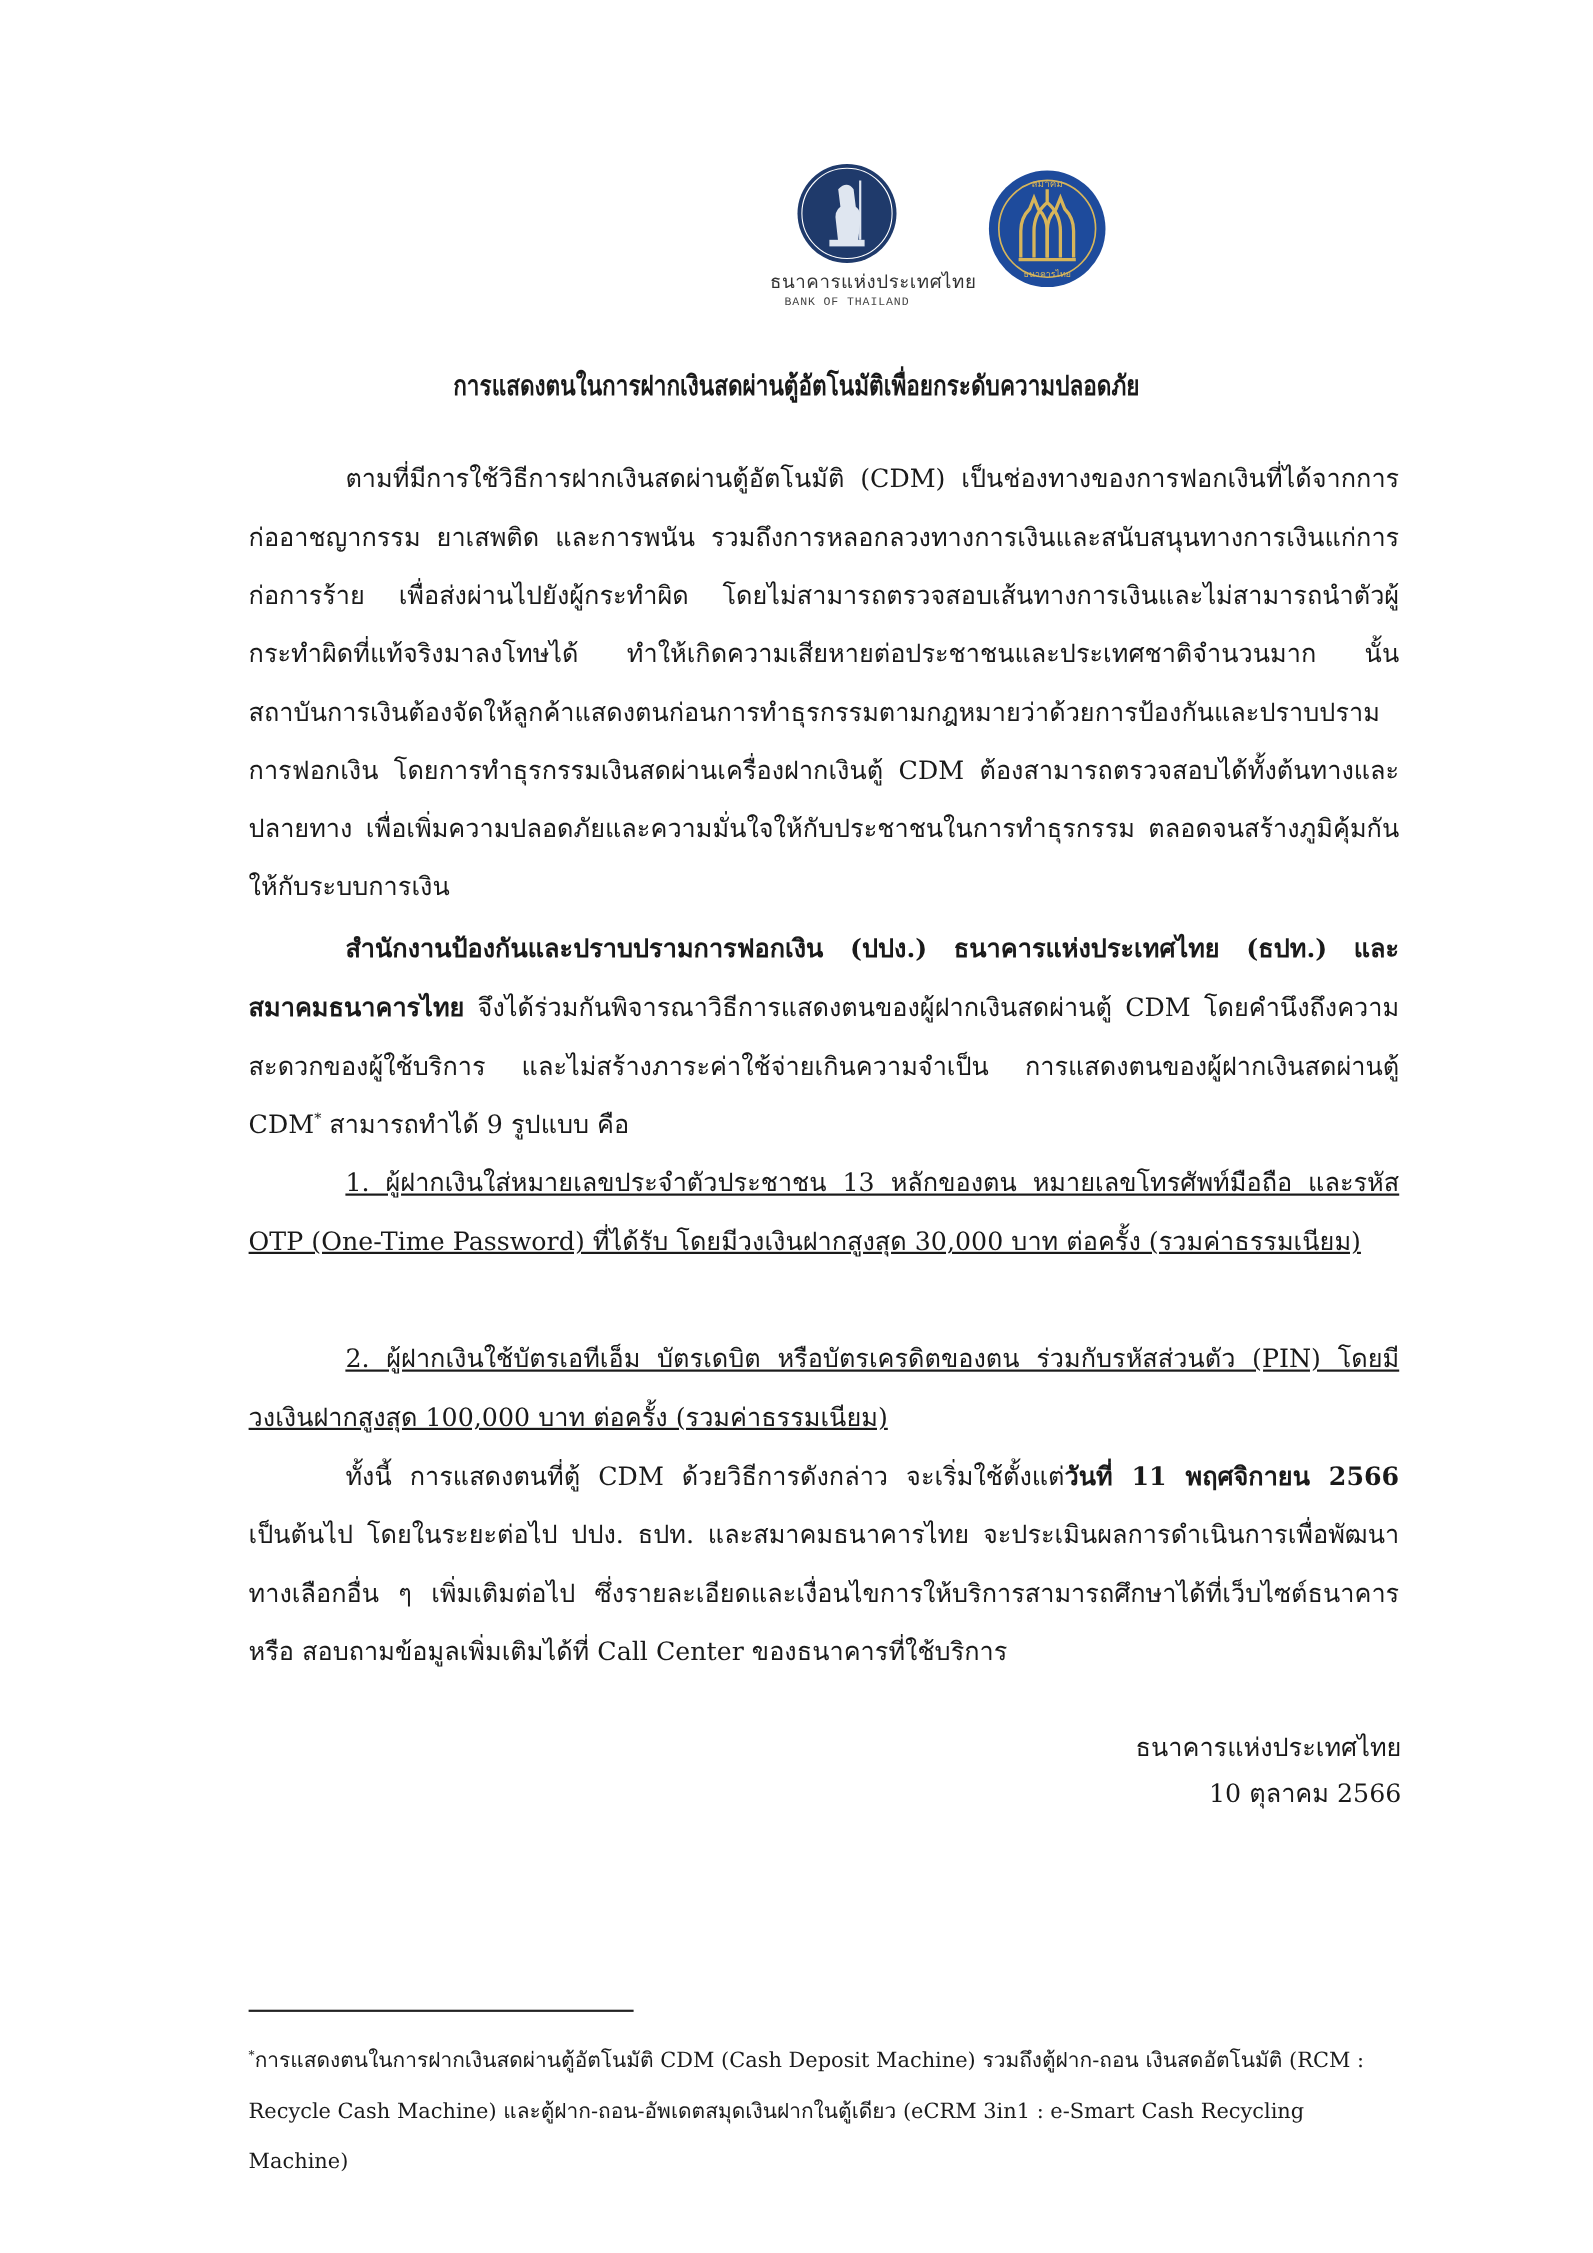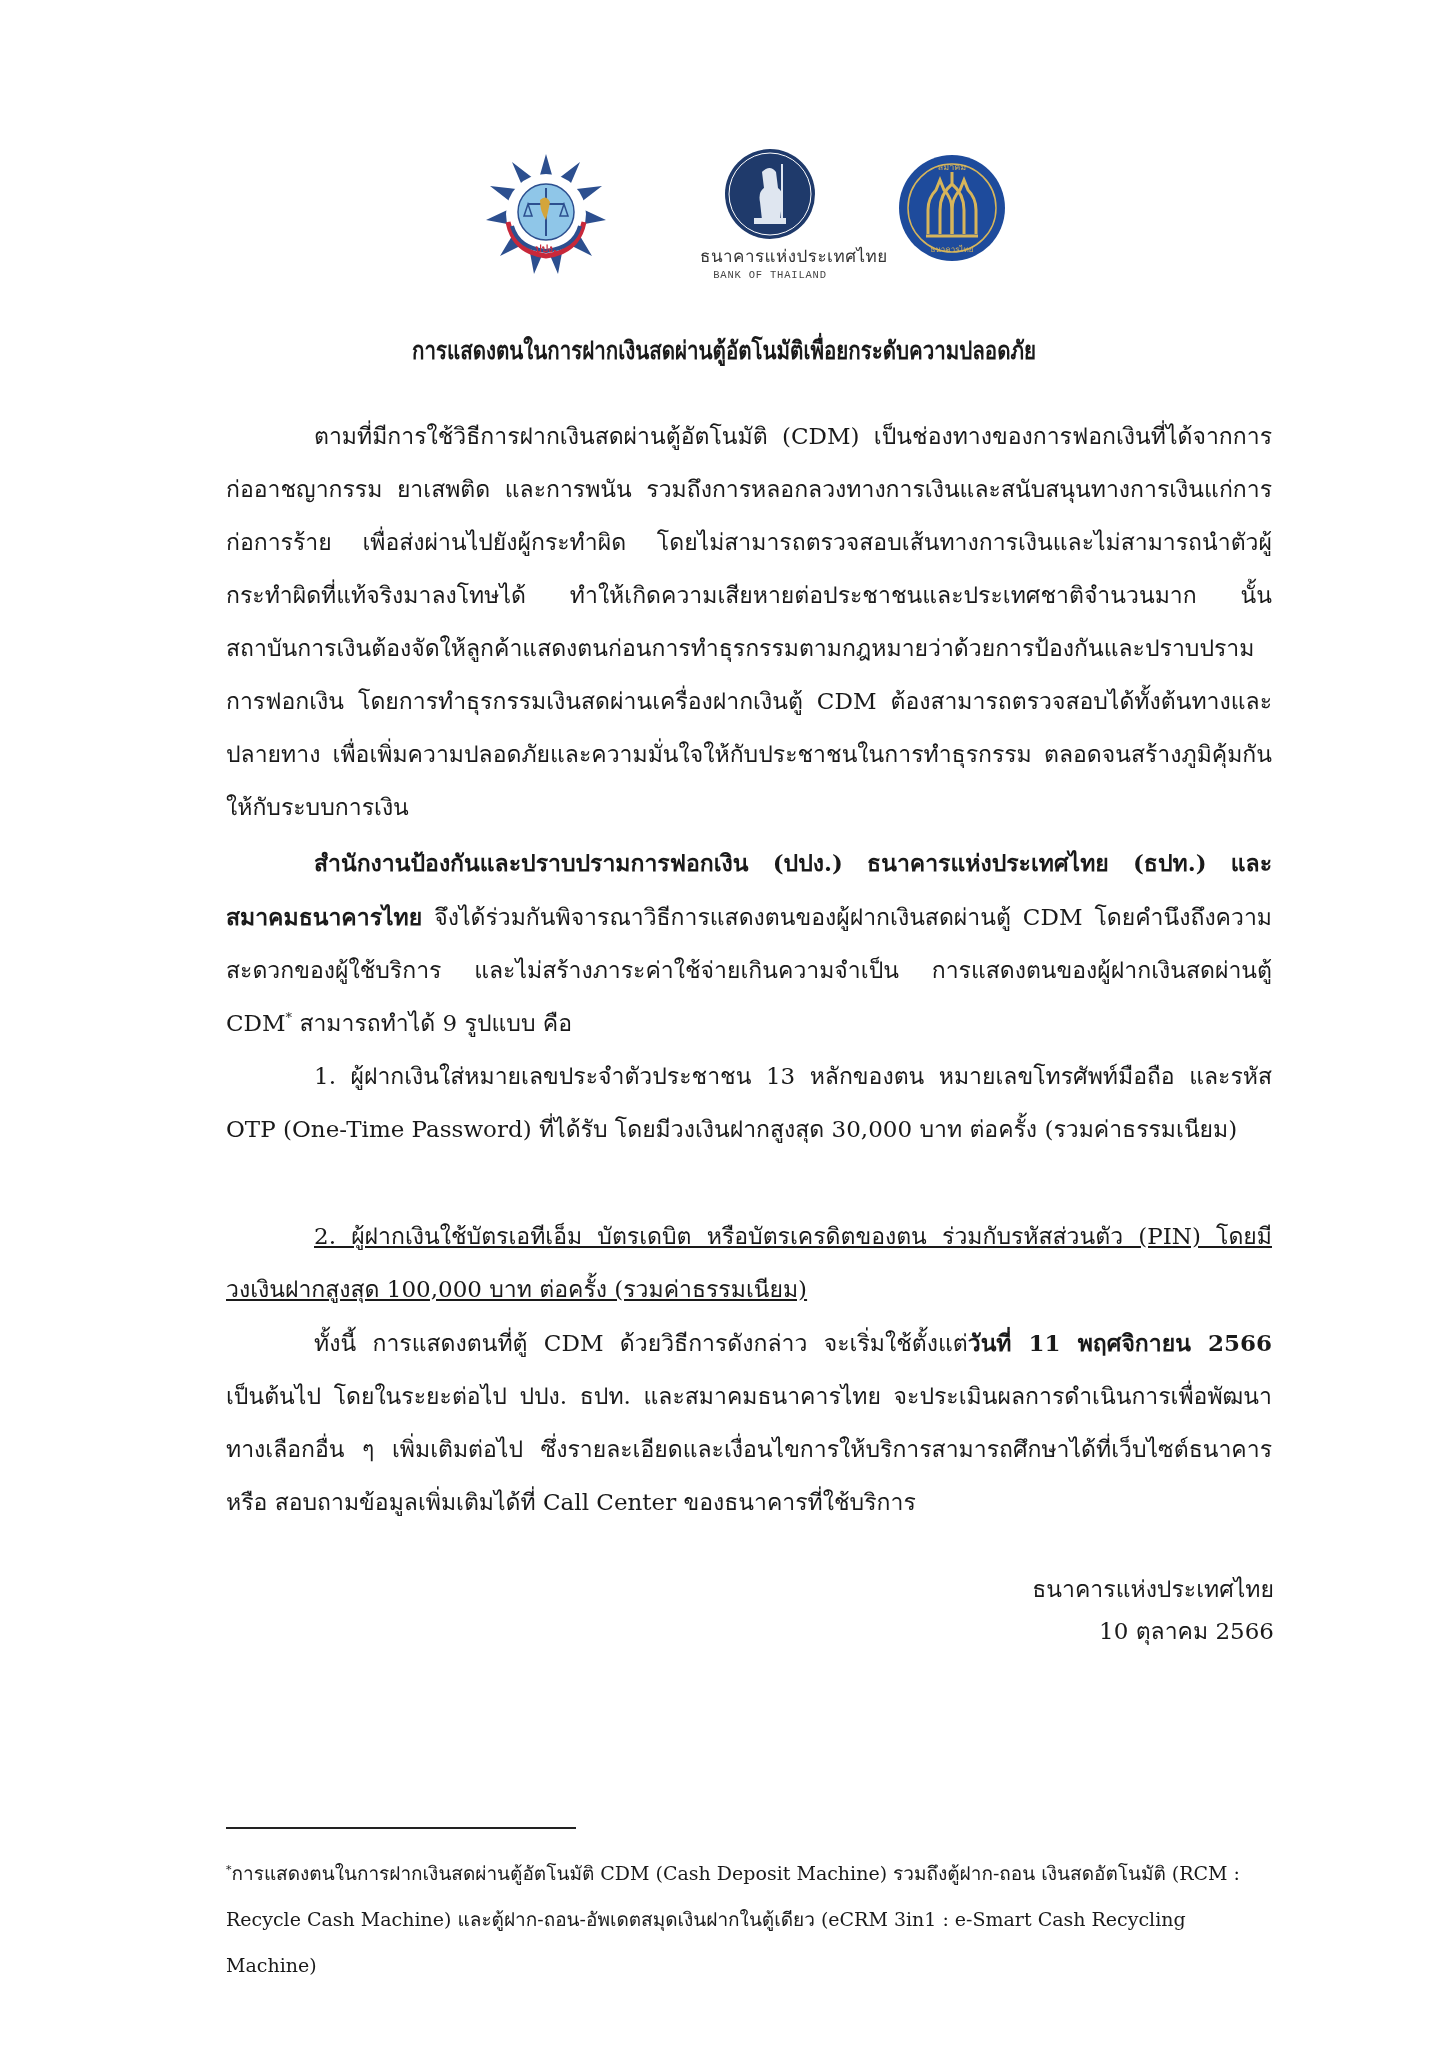--- a/index.html
+++ b/index.html
@@ -23,55 +23,39 @@
   .body-text {
     position: absolute; left: 226px; width: 1046px;
     font-size: 23px; line-height: 53px; text-align: justify;
     font-family: "DejaVu Serif", serif;
   }
   .body-text p { margin: 0; }
   .indent { text-indent: 88px; }
   .bold { font-weight: bold; }
   .p1 { top: 410px; }
   .p2 { top: 836px; }
-  .p3 { top: 1050px; }
+  .p3 { top: 1050px; text-decoration: underline; }
   .p4 { top: 1210px; text-decoration: underline; }
   .p5 { top: 1316px; }
   sup { font-size: 13px; line-height: 0; }
   .signature {
     position: absolute; top: 1568px; right: 174px; text-align: right;
     font-size: 23px; line-height: 42px; font-family: "DejaVu Serif", serif;
   }
   .footnote-rule { position: absolute; top: 1827px; left: 226px; width: 350px; height: 2px; background: #222; }
   .footnote {
     position: absolute; top: 1850px; left: 226px; width: 1020px;
     font-size: 19px; line-height: 46px; font-family: "DejaVu Serif", serif;
   }
   .footnote sup { font-size: 11px; }
 </style>
 </head>
 <body>
 
 <div class="logos">
-  <div class="logo logo-amlo">
-    <svg width="124" height="124" viewBox="0 0 124 124">
-      <g fill="#2c4f8f">
-        <polygon points="62,2 70,30 96,10 84,38 118,34 92,54 122,68 90,74 108,104 80,90 74,122 62,94 50,122 44,90 16,104 34,74 2,68 32,54 6,34 40,38 28,10 54,30"></polygon>
-      </g>
-      <circle cx="62" cy="62" r="40" fill="#ffffff"></circle>
-      <path d="M24,70 Q30,100 62,104 Q94,100 100,70" fill="none" stroke="#c8283a" stroke-width="5"></path>
-      <path d="M28,74 Q34,96 62,99 Q90,96 96,74" fill="none" stroke="#2c4f8f" stroke-width="4"></path>
-      <circle cx="62" cy="60" r="28" fill="#8fc6e8" stroke="#2c4f8f" stroke-width="1.5"></circle>
-      <line x1="62" y1="36" x2="62" y2="84" stroke="#2c4f8f" stroke-width="2"></line>
-      <line x1="44" y1="52" x2="80" y2="52" stroke="#2c4f8f" stroke-width="2"></line>
-      <path d="M40,64 l4,-12 l4,12 z M76,64 l4,-12 l4,12 z" fill="none" stroke="#2c4f8f" stroke-width="1.5"></path>
-      <path d="M56,48 q6,-6 10,2 q-2,10 -4,18 q-6,-8 -6,-20z" fill="#d4a53a"></path>
-      <text x="62" y="100" text-anchor="middle" font-size="10" fill="#c8283a" font-family="DejaVu Sans, sans-serif" font-weight="bold">ปปง.</text>
-    </svg>
-  </div>
 
   <div class="logo logo-bot">
     <div class="bot-circle">
       <svg width="92" height="92" viewBox="0 0 92 92">
         <circle cx="46" cy="46" r="45" fill="#1f3a6b"></circle>
         <circle cx="46" cy="46" r="41" fill="none" stroke="#ffffff" stroke-width="1"></circle>
         <path d="M38,24 q8,-8 14,0 l2,16 q6,4 4,14 l-2,18 h-18 l-2,-18 q-2,-10 4,-14z" fill="#dfe6f0"></path>
         <line x1="58" y1="16" x2="58" y2="70" stroke="#dfe6f0" stroke-width="2"></line>
         <rect x="30" y="70" width="32" height="6" fill="#dfe6f0"></rect>
       </svg>

